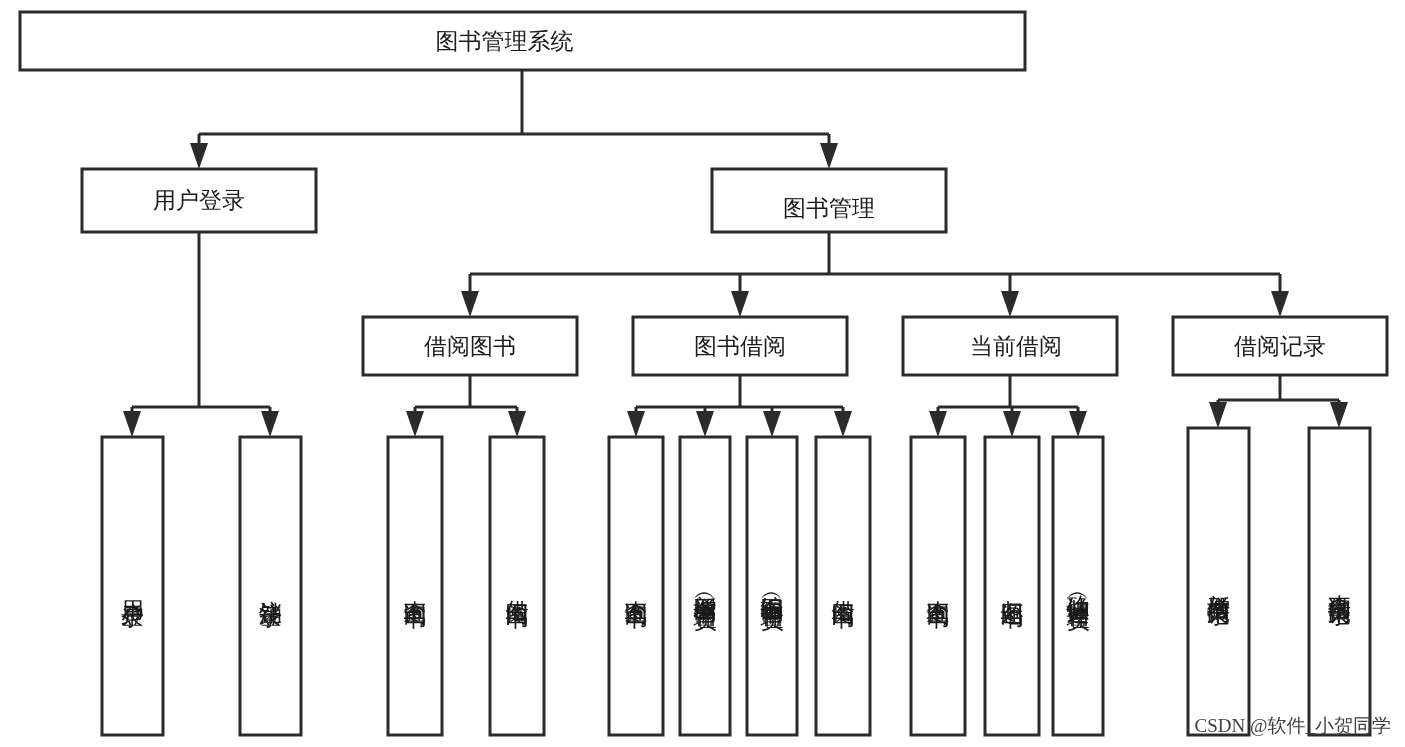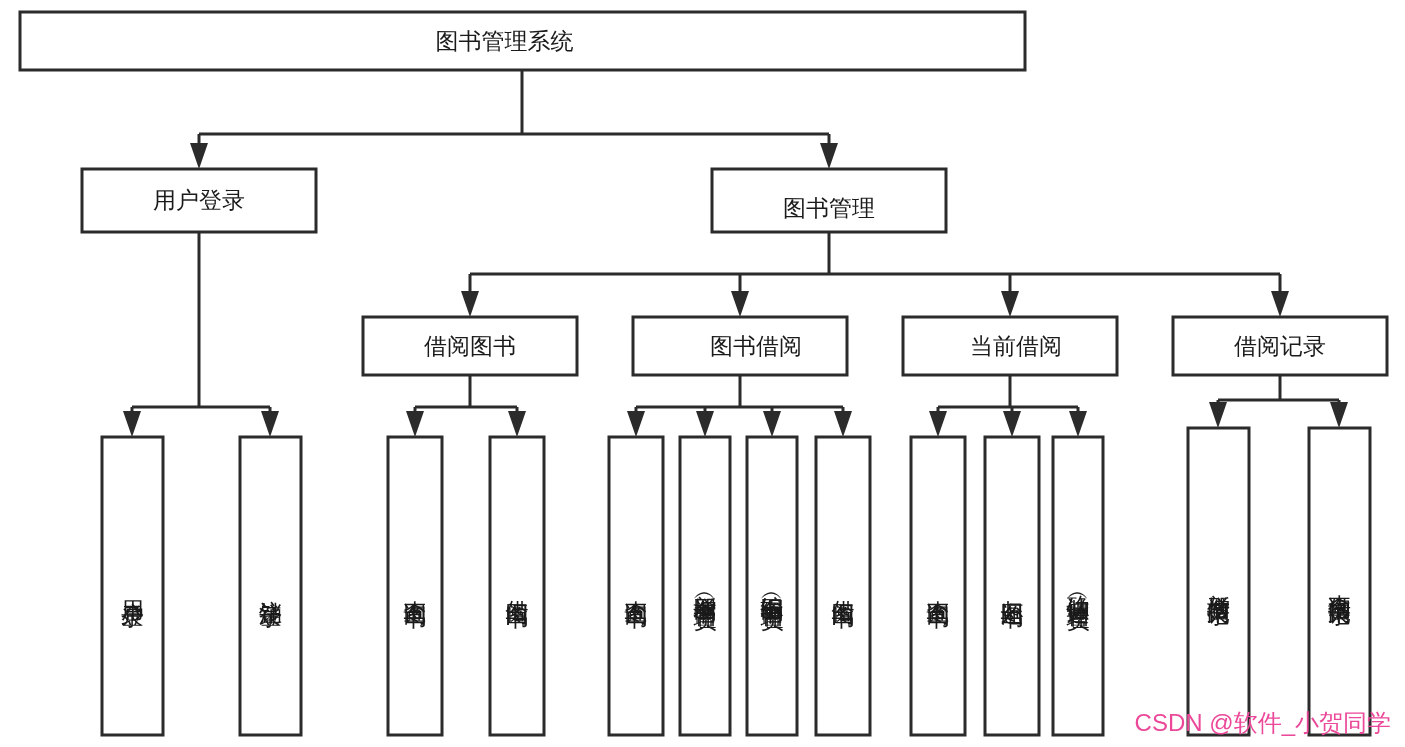--- a/index.html
+++ b/index.html
@@ -66,23 +66,23 @@
     display: flex;
     align-items: center;
     justify-content: center;
     white-space: nowrap;
     pointer-events: none;
   }
   .watermark {
     position: absolute;
     right: 14px;
     bottom: 8px;
-    font-family: Liberation Sans, sans-serif;
-    font-size: 24px;
-    color: #ec4899;
+    font-family: Liberation Serif, serif;
+    font-size: 19px;
+    color: #404040;
     white-space: nowrap;
     pointer-events: none;
   }
 </style>
 </head>
 <body>
 
 <div id="diagram-root">
 
   <svg class="diagram" viewBox="0 0 1405 747">
@@ -162,21 +162,21 @@
         <rect x="1188" y="428" width="61" height="307" class="node-box"></rect>
         <rect x="1309" y="428" width="61" height="307" class="node-box"></rect>
       </g>
   </svg>
 
   <div id="label-layer">
       <div class="hlabel" style="left: 20px; top: 12px; width: 969px; height: 58px;">图书管理系统</div>
       <div class="hlabel" style="left: 82px; top: 169px; width: 234px; height: 63px;">用户登录</div>
       <div class="hlabel" style="left: 712px; top: 177px; width: 234px; height: 63px;">图书管理</div>
       <div class="hlabel" style="left: 363px; top: 317px; width: 214px; height: 58px;">借阅图书</div>
-      <div class="hlabel" style="left: 633px; top: 317px; width: 214px; height: 58px; padding-left: 16px;">图书借阅</div>
+      <div class="hlabel" style="left: 633px; top: 317px; width: 214px; height: 58px;">图书借阅</div>
       <div class="hlabel" style="left: 903px; top: 317px; width: 226px; height: 58px;">当前借阅</div>
       <div class="hlabel" style="left: 1173px; top: 317px; width: 214px; height: 58px;">借阅记录</div>
       <div class="vlabel" style="left: 102px; top: 437px; width: 61px; height: 298px;">用户登录</div>
       <div class="vlabel" style="left: 240px; top: 437px; width: 61px; height: 298px;">注销登录</div>
       <div class="vlabel" style="left: 388px; top: 437px; width: 54px; height: 298px;">查询图书</div>
       <div class="vlabel" style="left: 490px; top: 437px; width: 54px; height: 298px;">借阅图书</div>
       <div class="vlabel" style="left: 609px; top: 437px; width: 54px; height: 298px;">查询图书</div>
       <div class="vlabel" style="left: 680px; top: 437px; width: 50px; height: 298px;">新增图书（管理员）</div>
       <div class="vlabel" style="left: 747px; top: 437px; width: 50px; height: 298px;">编辑图书（管理员）</div>
       <div class="vlabel" style="left: 816px; top: 437px; width: 54px; height: 298px;">借阅图书</div>

